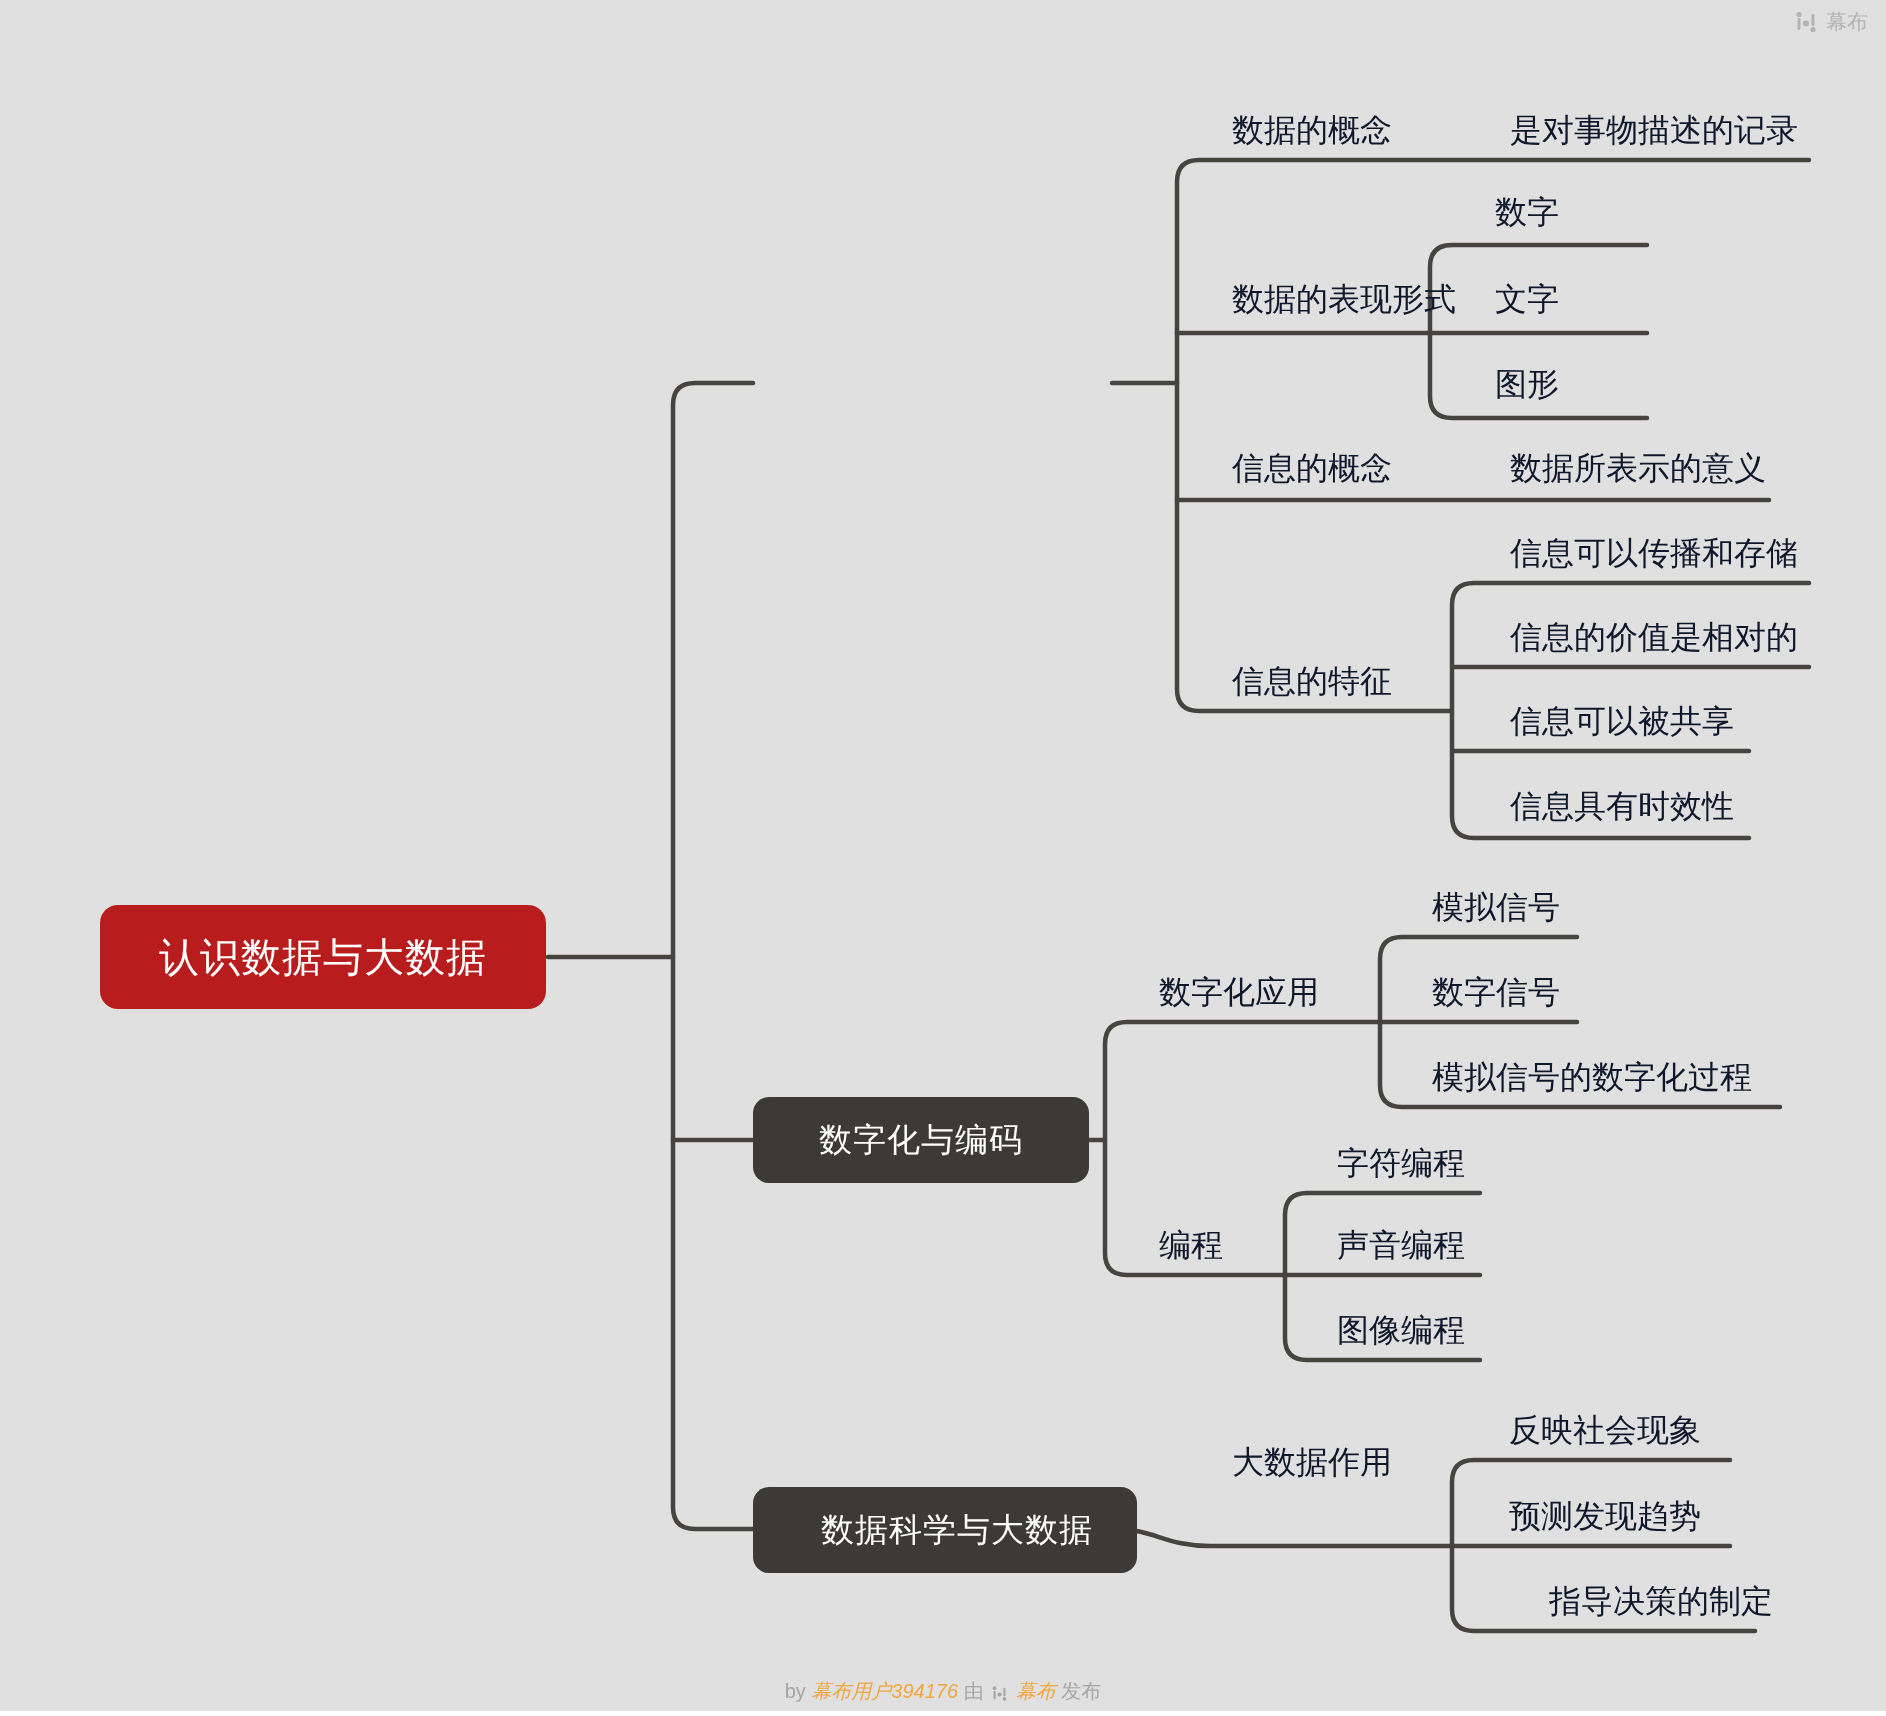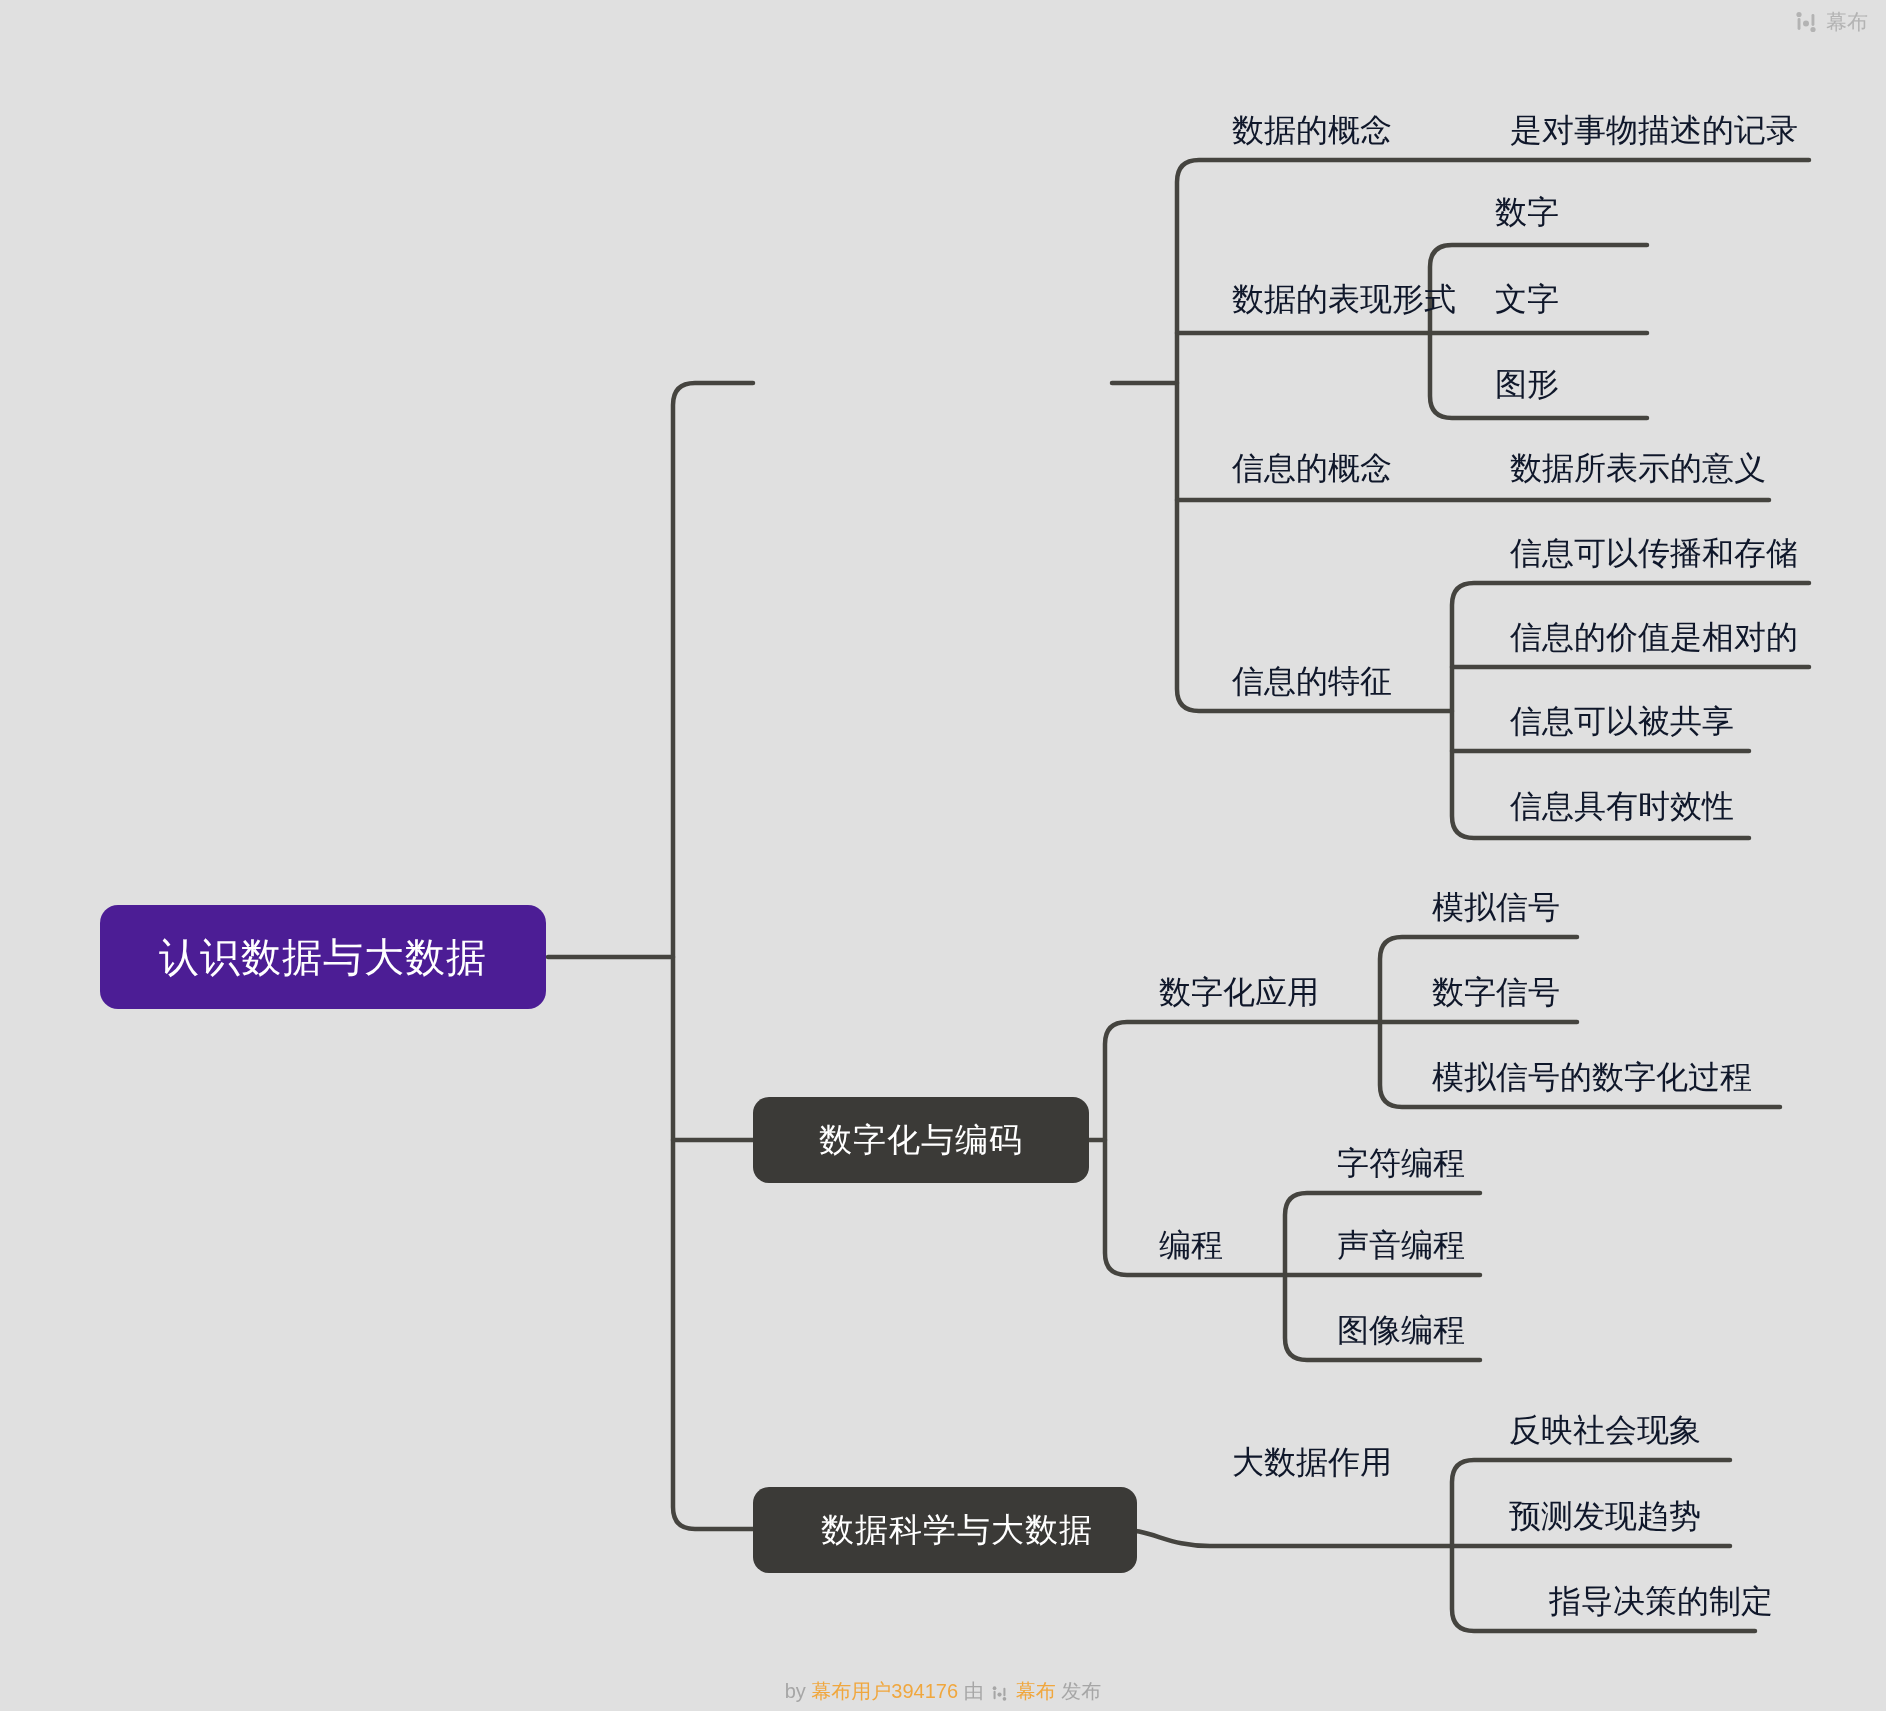--- a/index.html
+++ b/index.html
@@ -13,31 +13,31 @@
   svg.wires{position:absolute;left:0;top:0;}
   .lbl{
     position:absolute;height:44px;line-height:44px;
     font-size:32px;color:#0f172a;white-space:nowrap;
   }
   .node{
     position:absolute;display:flex;align-items:center;justify-content:center;
     color:#ffffff;background:#3b3a37;border-radius:16px;
     font-size:33px;white-space:nowrap;letter-spacing:1px;
   }
-  .node.root{background:#4c1d95;font-size:40px;border-radius:18px;}
+  .node.root{background:#b91c1c;font-size:40px;border-radius:18px;}
   .brandmark{
     position:absolute;top:8px;right:18px;display:flex;align-items:center;gap:8px;
     color:#b3b3b3;font-size:21px;
   }
   .brandmark svg{display:block;}
   .footer{
     position:absolute;left:0;right:0;bottom:9px;text-align:center;
     font-size:20px;color:#a6a6a6;
   }
-  .footer .link{color:#f0a73e;}
+  .footer .link{color:#f0a73e;font-style:italic;}
   .footer .mini-logo{display:inline-block;vertical-align:-4px;margin:0 2px;}
   .bottom-strip{position:absolute;left:0;bottom:0;width:100%;height:5px;background:#ffffff;}
 </style>
 </head>
 <body>
 
 <div class="canvas">
 
   <svg class="wires" width="1886" height="1716" viewBox="0 0 1886 1716">
     <g fill="none" stroke="#45443f" stroke-width="4.5" stroke-linecap="round">

